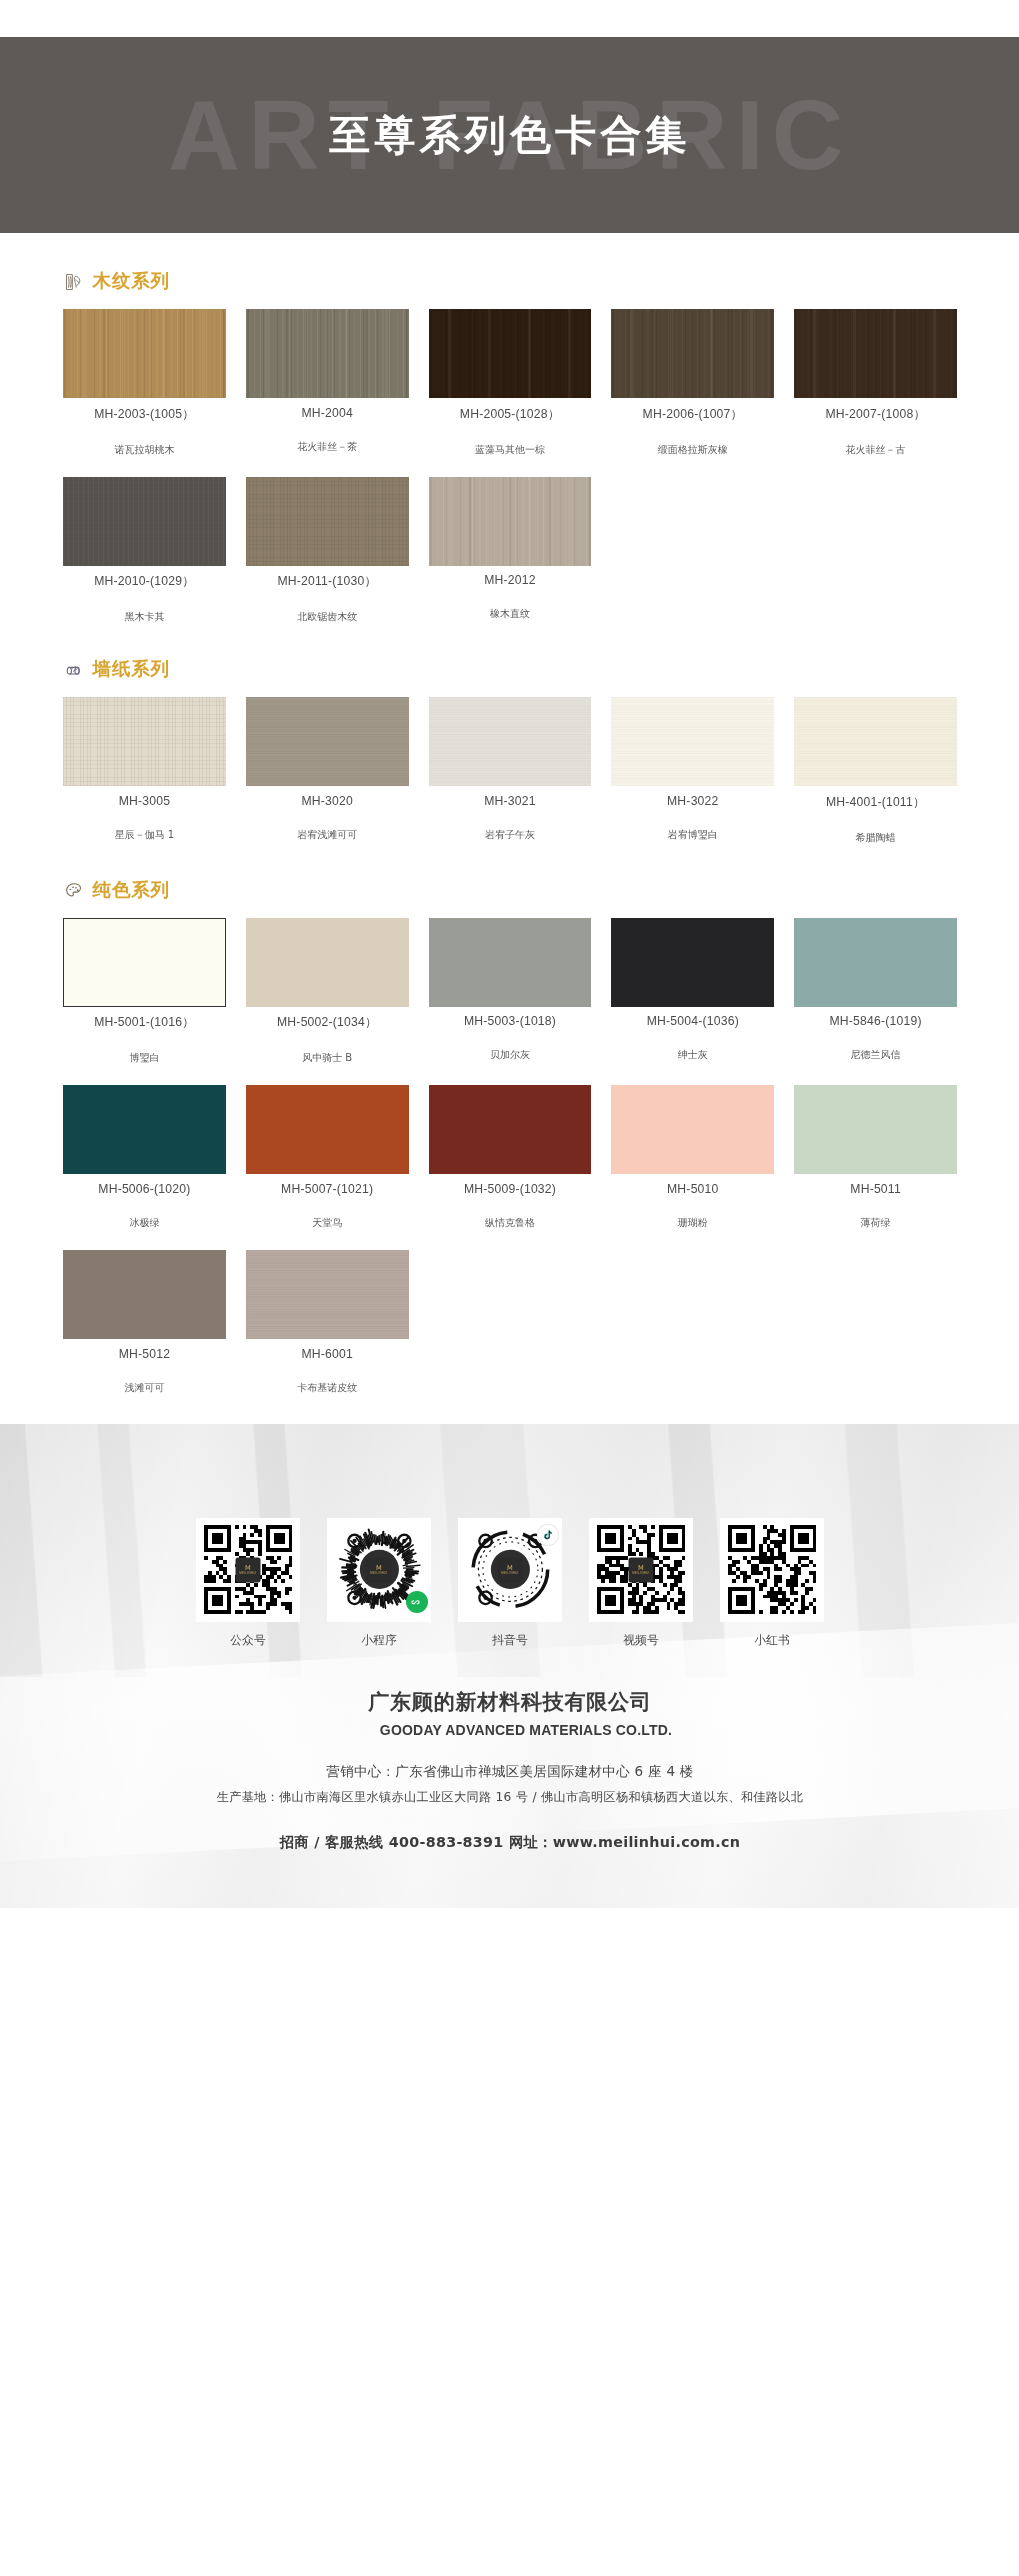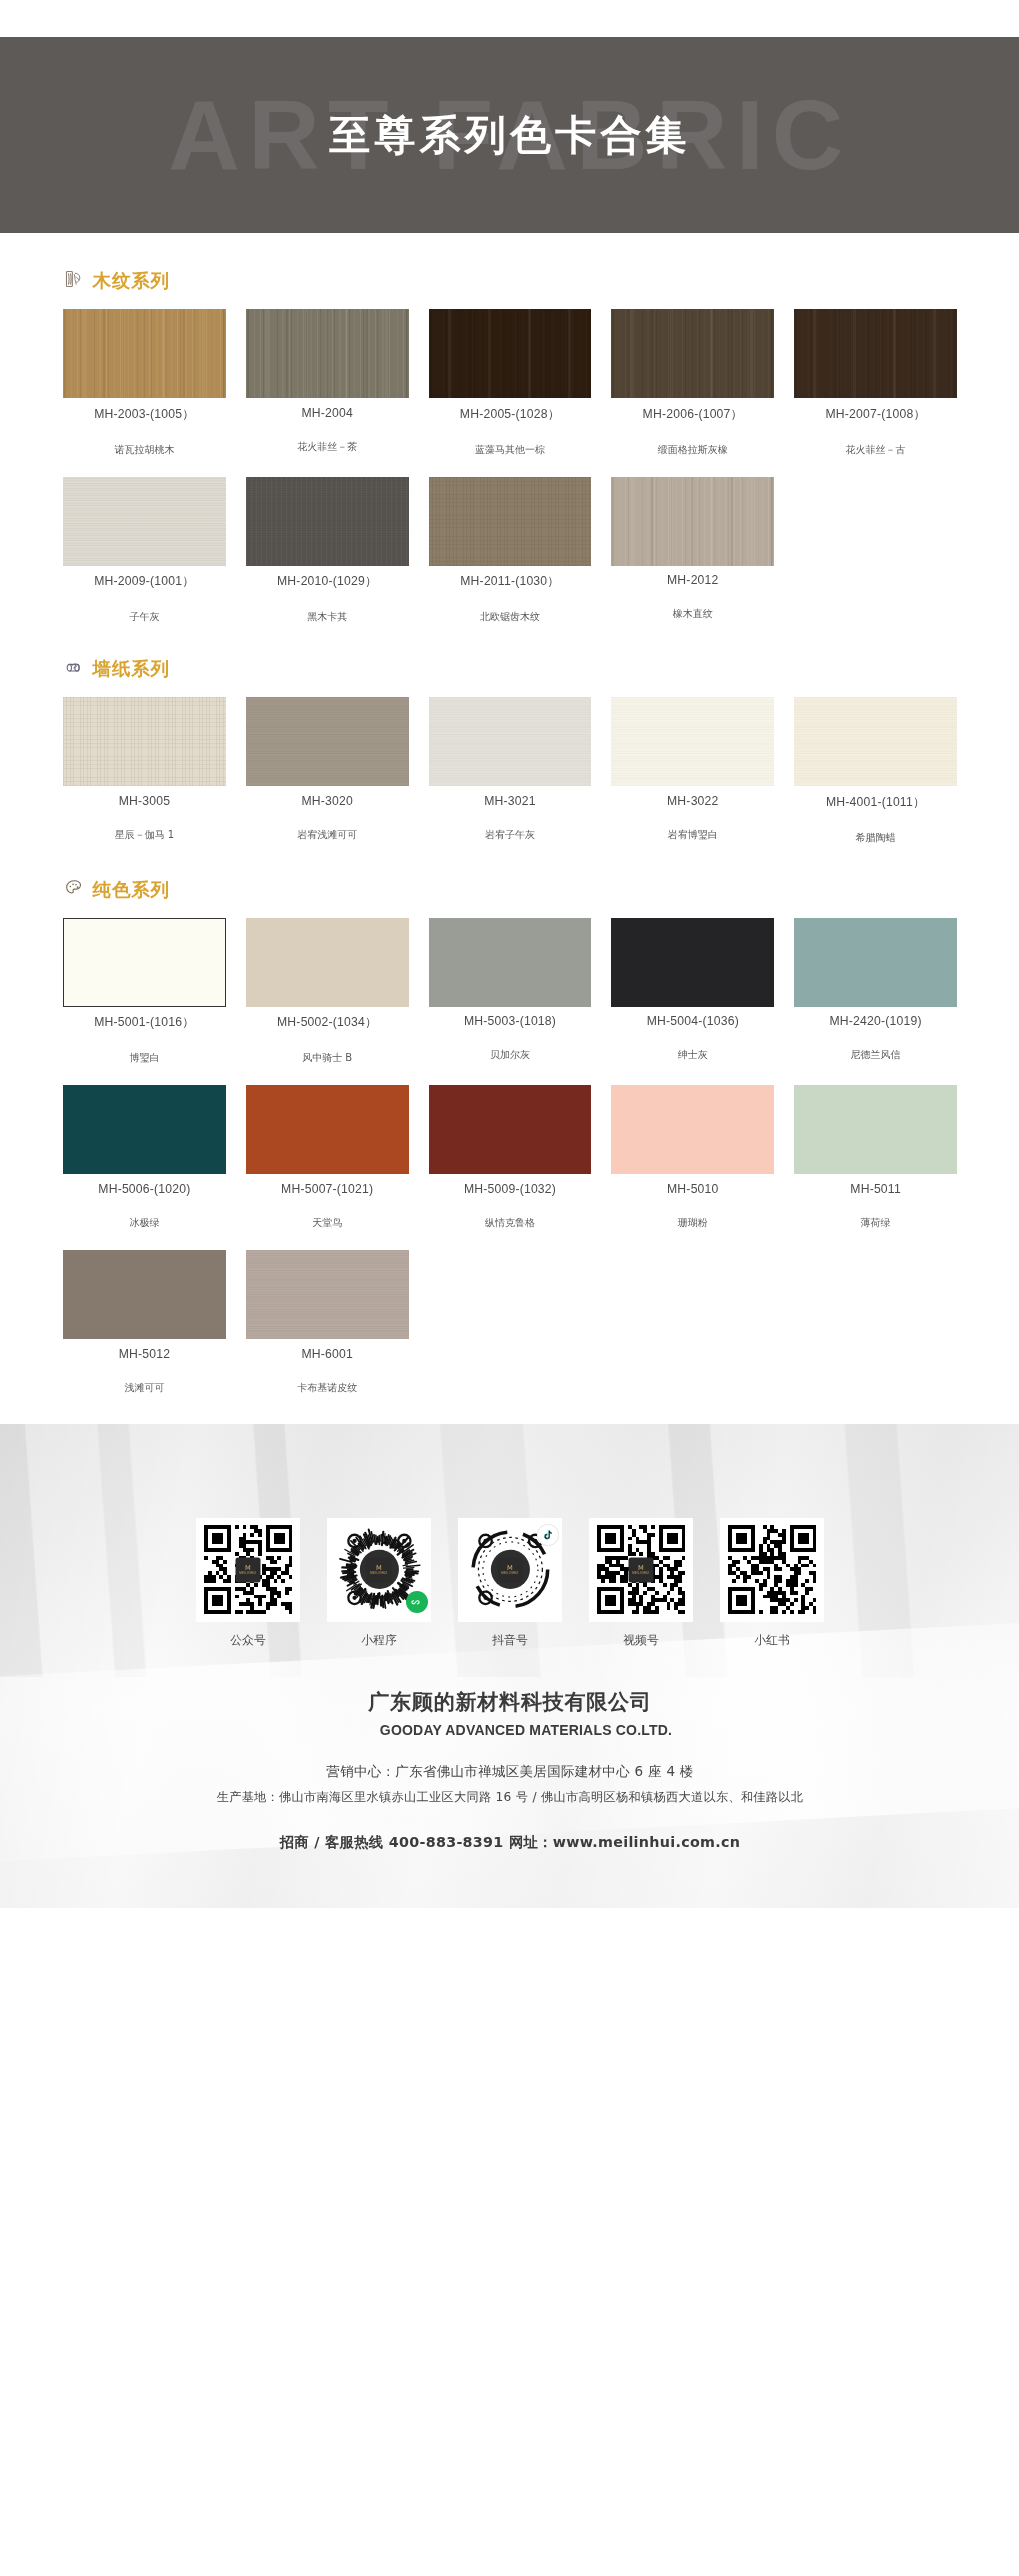--- a/index.html
+++ b/index.html
@@ -46,21 +46,21 @@
   }
 
   
   .content {
     padding: 0 63px;
     background: #ffffff;
   }
   .section { padding-top: 0; }
   .section-header {
     display: flex;
-    align-items: flex-start;
+    align-items: flex-end;
     gap: 7.6px;
     margin-bottom: 16px;
   }
   .section-icon {
     width: 22px;
     height: 22px;
     display: flex;
     align-items: center;
     justify-content: center;
     flex: 0 0 auto;
@@ -311,25 +311,20 @@
             <div class="swatch-chip tex-wood" style="background-color:#514434"></div>
             <div class="swatch-code">MH-2006-(1007）</div>
             <div class="swatch-name">缎面格拉斯灰橡</div>
           </div>
           <div class="swatch-cell">
             <div class="swatch-chip tex-wood" style="background-color:#3a2a1d"></div>
             <div class="swatch-code">MH-2007-(1008）</div>
             <div class="swatch-name">花火菲丝－古</div>
           </div>
           <div class="swatch-cell">
-            <div class="swatch-chip tex-grain" style="background-color:#dedad0"></div>
-            <div class="swatch-code">MH-2009-(1001）</div>
-            <div class="swatch-name">子午灰</div>
-          </div>
-          <div class="swatch-cell">
             <div class="swatch-chip tex-grain" style="background-color:#57544f"></div>
             <div class="swatch-code">MH-2010-(1029）</div>
             <div class="swatch-name">黑木卡其</div>
           </div>
           <div class="swatch-cell">
             <div class="swatch-chip tex-linen" style="background-color:#8b7d67"></div>
             <div class="swatch-code">MH-2011-(1030）</div>
             <div class="swatch-name">北欧锯齿木纹</div>
           </div>
           <div class="swatch-cell">
@@ -410,21 +405,21 @@
             <div class="swatch-code">MH-5003-(1018)</div>
             <div class="swatch-name">贝加尔灰</div>
           </div>
           <div class="swatch-cell">
             <div class="swatch-chip " style="background-color:#242427"></div>
             <div class="swatch-code">MH-5004-(1036)</div>
             <div class="swatch-name">绅士灰</div>
           </div>
           <div class="swatch-cell">
             <div class="swatch-chip " style="background-color:#8caba8"></div>
-            <div class="swatch-code">MH-2420-(1019)</div>
+            <div class="swatch-code">MH-5846-(1019)</div>
             <div class="swatch-name">尼德兰风信</div>
           </div>
           <div class="swatch-cell">
             <div class="swatch-chip " style="background-color:#11474a"></div>
             <div class="swatch-code">MH-5006-(1020)</div>
             <div class="swatch-name">冰极绿</div>
           </div>
           <div class="swatch-cell">
             <div class="swatch-chip " style="background-color:#ab4821"></div>
             <div class="swatch-code">MH-5007-(1021)</div>

